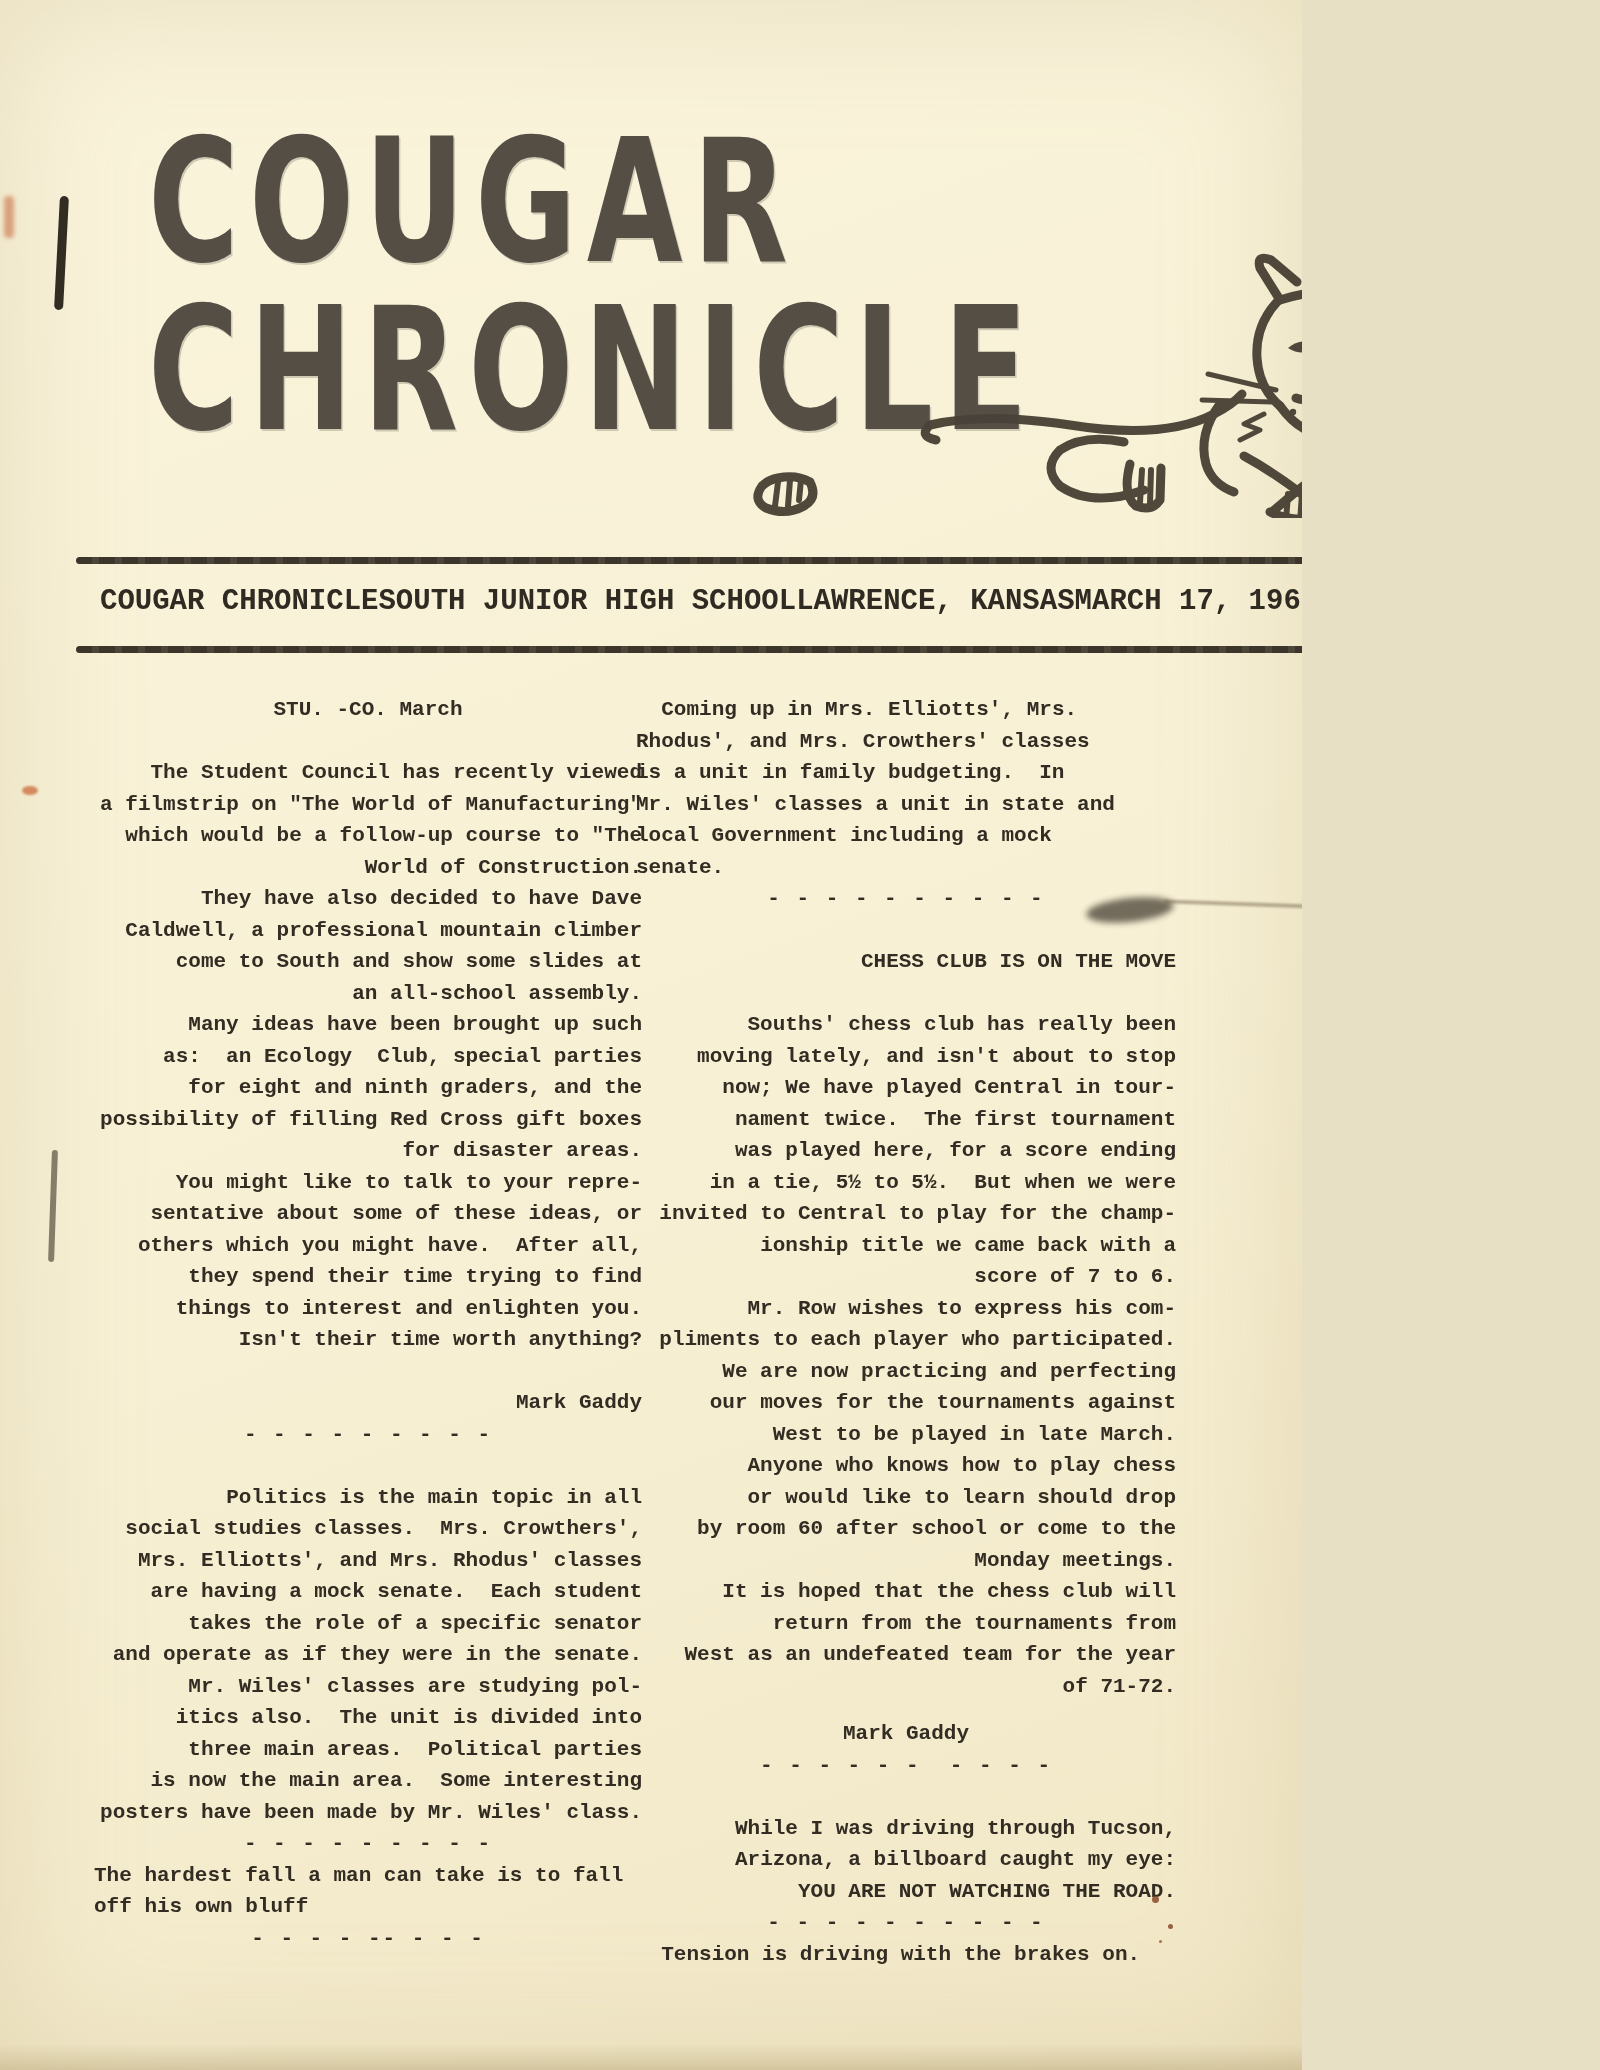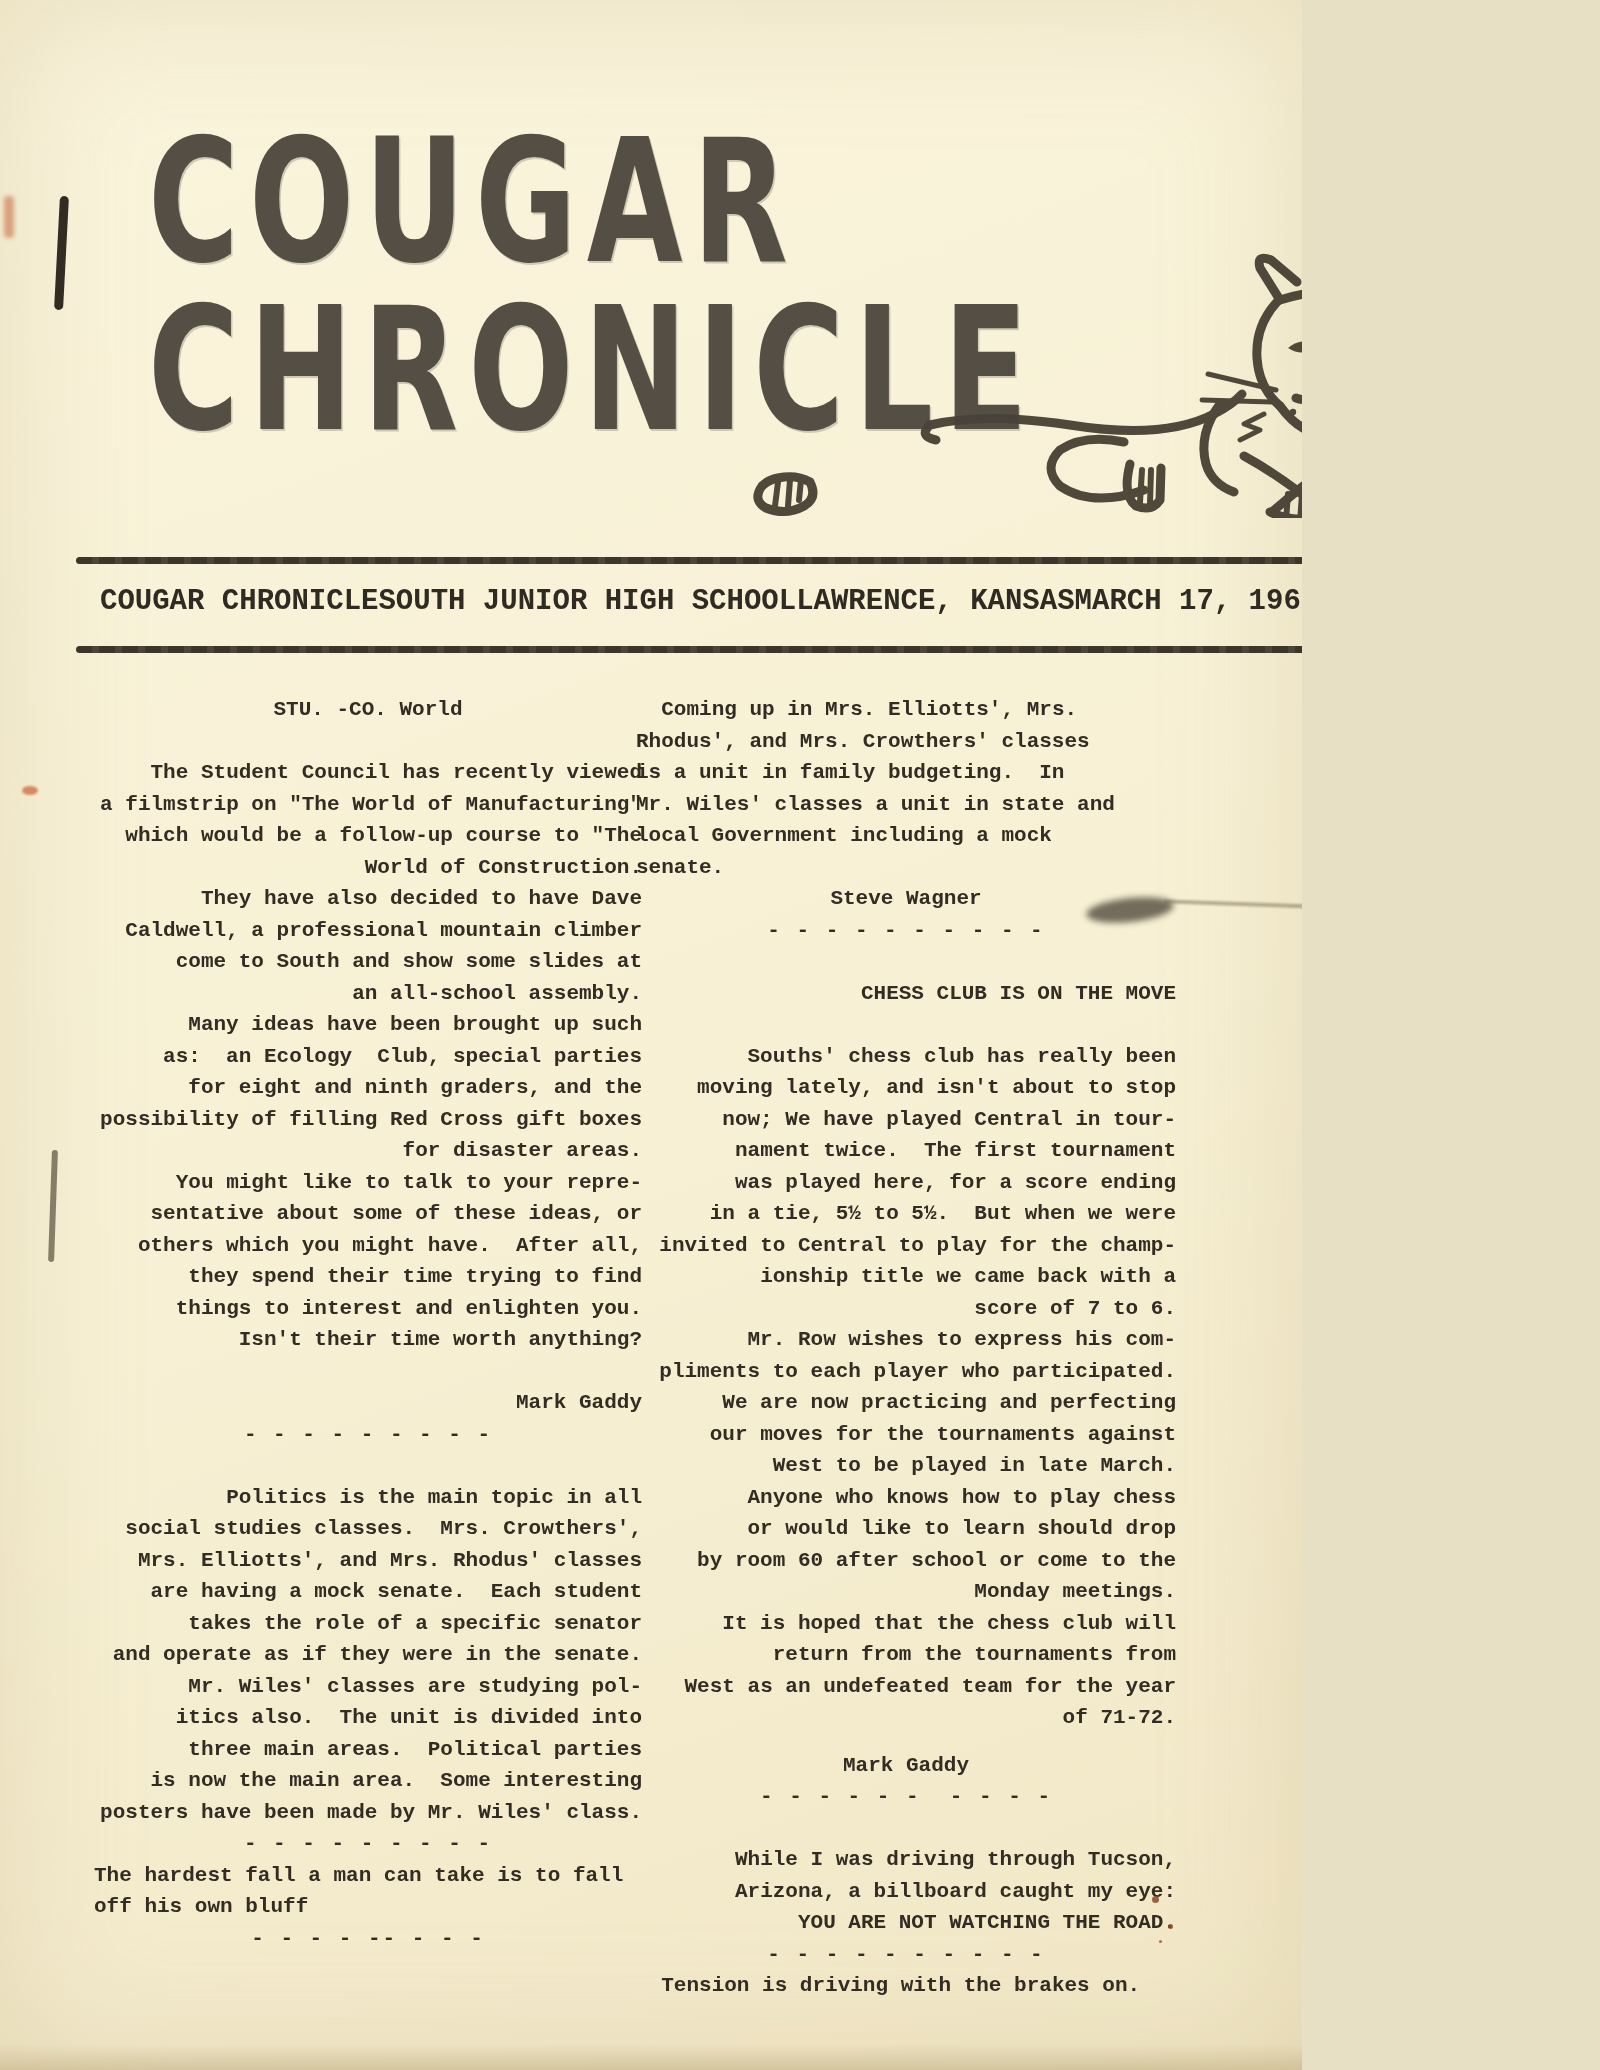--- a/index.html
+++ b/index.html
@@ -145,21 +145,21 @@
   <div class="rule rule-top"></div>
   <div class="header-info">
     <span>COUGAR CHRONICLE</span>
     <span>SOUTH JUNIOR HIGH SCHOOL</span>
     <span>LAWRENCE, KANSAS</span>
     <span>MARCH 17, 1963</span>
   </div>
   <div class="rule rule-bottom"></div>
 
   <div class="col col-left">
-    <div class="heading">STU. -CO. World</div>
+    <div class="heading">STU. -CO. March</div>
     <div class="body mt1">  The Student Council has recently viewed
 a filmstrip on "The World of Manufacturing"
 which would be a follow-up course to "The
 World of Construction.
   They have also decided to have Dave
 Caldwell, a professional mountain climber
 come to South and show some slides at
 an all-school assembly.
   Many ideas have been brought up such
 as:  an Ecology  Club, special parties
@@ -191,21 +191,20 @@
     <div class="divider">- - - - -- - - -</div>
   </div>
 
   <div class="col col-right">
     <div class="body">  Coming up in Mrs. Elliotts', Mrs.
 Rhodus', and Mrs. Crowthers' classes
 is a unit in family budgeting.  In
 Mr. Wiles' classes a unit in state and
 local Government including a mock
 senate.</div>
-    <div class="byline">Steve Wagner</div>
     <div class="divider">- - - - - - - - - -</div>
     <div class="heading mt1">CHESS CLUB IS ON THE MOVE</div>
     <div class="body mt1">  Souths' chess club has really been
 moving lately, and isn't about to stop
 now; We have played Central in tour-
 nament twice.  The first tournament
 was played here, for a score ending
 in a tie, 5½ to 5½.  But when we were
 invited to Central to play for the champ-
 ionship title we came back with a

